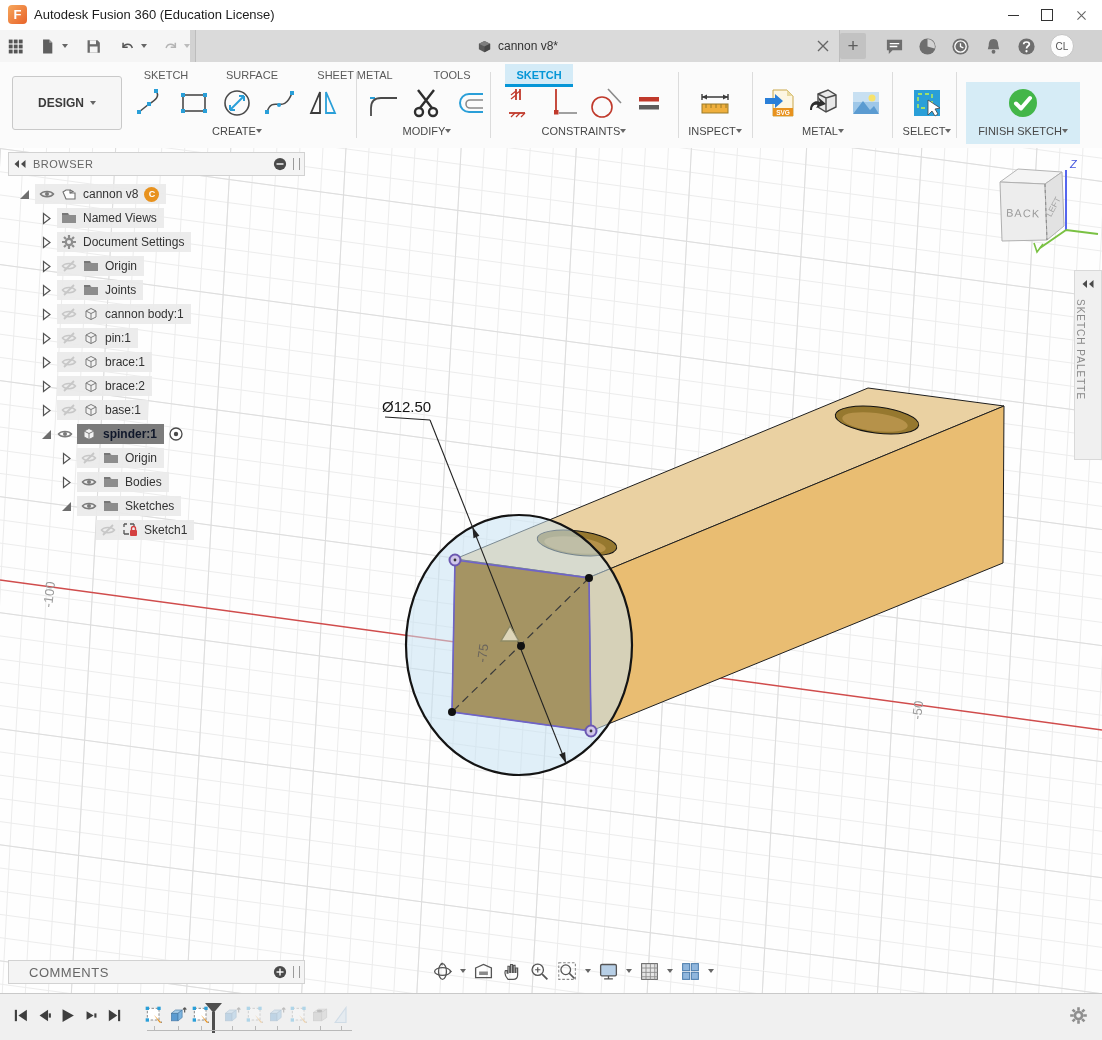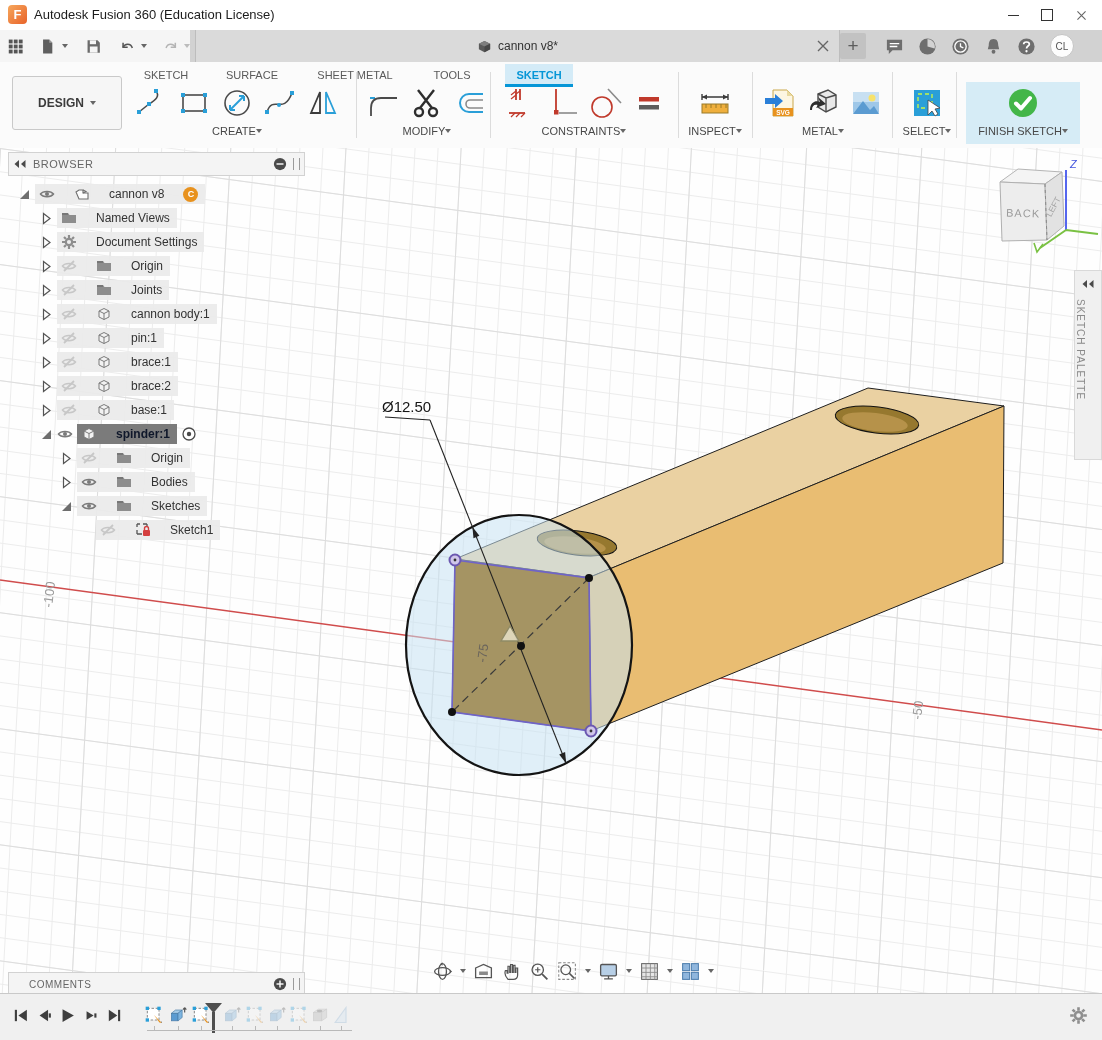--- a/index.html
+++ b/index.html
@@ -44,32 +44,32 @@
   
   .canvas{position:absolute;left:0;top:148px;width:1102px;height:845px;background:#fdfdfd;overflow:hidden;}
   
   .browser{position:absolute;left:8px;top:4px;width:297px;}
   .phead{height:22px;background:#f4f4f4;border:1px solid #d2d2d2;display:flex;align-items:center;font-size:11px;color:#666;letter-spacing:.5px;}
   .phead .ttl{margin-left:6px;flex:1;}
   .grip{width:5px;height:12px;border-left:1px solid #9a9a9a;border-right:1px solid #9a9a9a;margin:0 4px 0 6px;}
   .tree{margin-top:6px;}
   .brow{height:24px;display:flex;align-items:center;gap:4px;}
   .arr{width:13px;height:13px;flex:0 0 13px;}
-  .pill{display:inline-flex;align-items:center;gap:19px;background:rgba(234,234,234,.92);padding:2px 7px 2px 4px;font-size:12px;color:#333;}
+  .pill{display:inline-flex;align-items:center;gap:6px;background:rgba(234,234,234,.92);padding:2px 7px 2px 4px;font-size:12px;color:#333;}
   .pill.sel{background:#7b7b7b;color:#0f172a;font-weight:bold;}
   .ic{width:16px;height:16px;}
   .badge{width:15px;height:15px;border-radius:50%;background:#e8921e;color:#fff;font-size:9px;font-weight:bold;
          display:inline-flex;align-items:center;justify-content:center;position:relative;}
   .lbl{white-space:nowrap;}
   
   .palette{position:absolute;right:0;top:122px;width:26px;height:188px;background:#f0f0f0;border:1px solid #d9d9d9;text-align:center;}
   .palette .vt{writing-mode:vertical-rl;font-size:10px;color:#8a8a8a;letter-spacing:1px;margin-top:6px;}
   
   .comments{position:absolute;left:8px;top:812px;width:297px;height:24px;background:#f4f4f4;border:1px solid #d2d2d2;
-            display:flex;align-items:center;font-size:10px;color:#666;box-sizing:border-box;margin-top:12px;}
+            display:flex;align-items:center;font-size:13px;color:#666;box-sizing:border-box;}
   .comments .ttl{margin-left:20px;flex:1;letter-spacing:.5px;}
   
   .navbar{position:absolute;left:432px;top:808px;height:30px;display:flex;align-items:center;gap:7px;}
   .ni{width:21px;height:21px;}
   
   .timeline{position:absolute;left:0;top:993px;width:1102px;height:47px;background:#f0f0f0;border-top:1px solid #c9c9c9;box-sizing:border-box;}
   .pb{position:absolute;top:13px;width:17px;height:17px;}
   .tlicon{position:absolute;top:11px;width:20px;height:20px;}
   .tlicon.faded{opacity:.32;}
   .track{position:absolute;left:147px;top:36px;width:205px;height:1px;background:#b9b9b9;}

